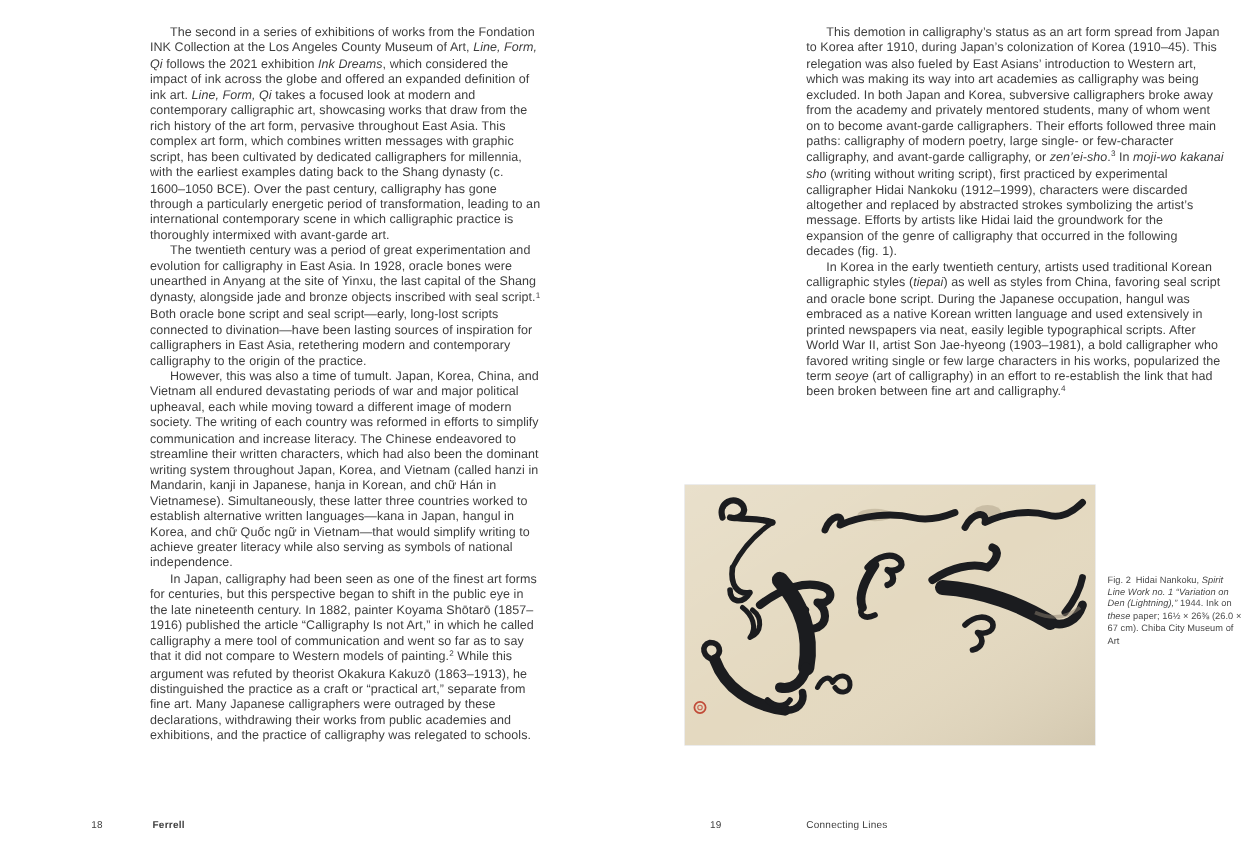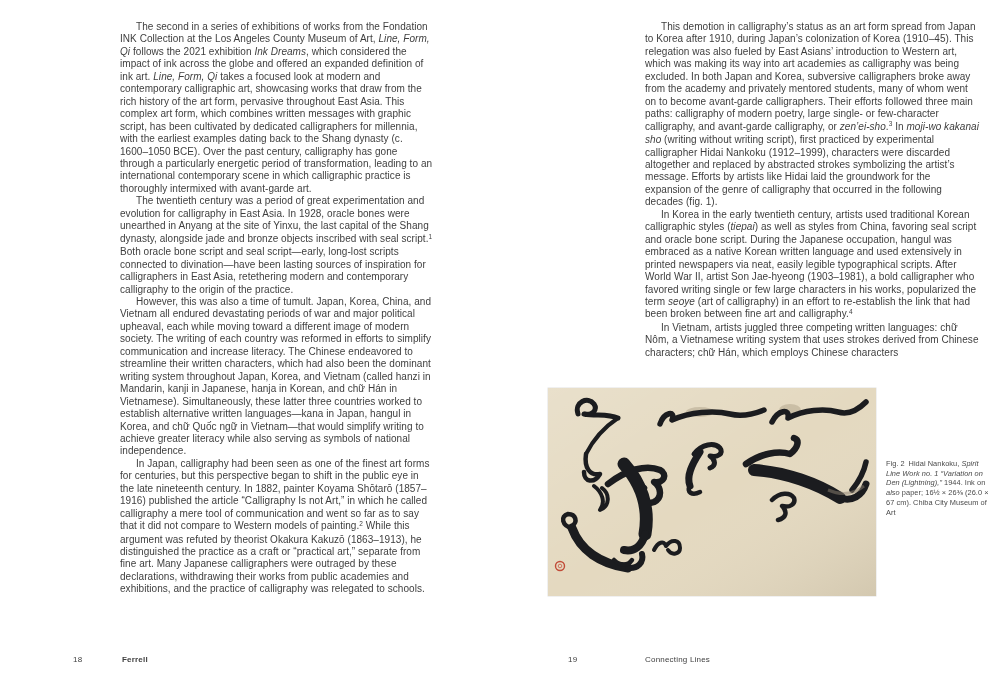--- a/index.html
+++ b/index.html
@@ -58,21 +58,20 @@
   <section class="text-col left">
       <p><span>The second in a series of exhibitions of works from the Fondation INK Collection at the Los Angeles County Museum of Art, </span><span class="i">Line, Form, Qi</span><span> follows the 2021 exhibition </span><span class="i">Ink Dreams</span><span>, which considered the impact of ink across the globe and offered an expanded definition of ink art. </span><span class="i">Line, Form, Qi</span><span> takes a focused look at modern and contemporary calligraphic art, showcasing works that draw from the rich history of the art form, pervasive throughout East Asia. This complex art form, which combines written messages with graphic script, has been cultivated by dedicated calligraphers for millennia, with the earliest examples dating back to the Shang dynasty (c. 1600–1050 BCE). Over the past century, calligraphy has gone through a particularly energetic period of transformation, leading to an international contemporary scene in which calligraphic practice is thoroughly intermixed with avant-garde art.</span></p>
       <p><span>The twentieth century was a period of great experimentation and evolution for calligraphy in East Asia. In 1928, oracle bones were unearthed in Anyang at the site of Yinxu, the last capital of the Shang dynasty, alongside jade and bronze objects inscribed with seal script.</span><span class="sup">1</span><span> Both oracle bone script and seal script—early, long-lost scripts connected to divination—have been lasting sources of inspiration for calligraphers in East Asia, retethering modern and contemporary calligraphy to the origin of the practice.</span></p>
       <p><span>However, this was also a time of tumult. Japan, Korea, China, and Vietnam all endured devastating periods of war and major political upheaval, each while moving toward a different image of modern society. The writing of each country was reformed in efforts to simplify communication and increase literacy. The Chinese endeavored to streamline their written characters, which had also been the dominant writing system throughout Japan, Korea, and Vietnam (called hanzi in Mandarin, kanji in Japanese, hanja in Korean, and chữ Hán in Vietnamese). Simultaneously, these latter three countries worked to establish alternative written languages—kana in Japan, hangul in Korea, and chữ Quốc ngữ in Vietnam—that would simplify writing to achieve greater literacy while also serving as symbols of national independence.</span></p>
       <p><span>In Japan, calligraphy had been seen as one of the finest art forms for centuries, but this perspective began to shift in the public eye in the late nineteenth century. In 1882, painter Koyama Shōtarō (1857–1916) published the article “Calligraphy Is not Art,” in which he called calligraphy a mere tool of communication and went so far as to say that it did not compare to Western models of painting.</span><span class="sup">2</span><span> While this argument was refuted by theorist Okakura Kakuzō (1863–1913), he distinguished the practice as a craft or “practical art,” separate from fine art. Many Japanese calligraphers were outraged by these declarations, withdrawing their works from public academies and exhibitions, and the practice of calligraphy was relegated to schools.</span></p>
     </section>
 
   <section class="text-col right">
       <p><span>This demotion in calligraphy’s status as an art form spread from Japan to Korea after 1910, during Japan’s colonization of Korea (1910–45). This relegation was also fueled by East Asians’ introduction to Western art, which was making its way into art academies as calligraphy was being excluded. In both Japan and Korea, subversive calligraphers broke away from the academy and privately mentored students, many of whom went on to become avant-garde calligraphers. Their efforts followed three main paths: calligraphy of modern poetry, large single- or few-character calligraphy, and avant-garde calligraphy, or </span><span class="i">zen’ei-sho</span><span>.</span><span class="sup">3</span><span> In </span><span class="i">moji-wo kakanai sho</span><span> (writing without writing script), first practiced by experimental calligrapher Hidai Nankoku (1912–1999), characters were discarded altogether and replaced by abstracted strokes symbolizing the artist’s message. Efforts by artists like Hidai laid the groundwork for the expansion of the genre of calligraphy that occurred in the following decades (fig. 1).</span></p>
       <p><span>In Korea in the early twentieth century, artists used traditional Korean calligraphic styles (</span><span class="i">tiepai</span><span>) as well as styles from China, favoring seal script and oracle bone script. During the Japanese occupation, hangul was embraced as a native Korean written language and used extensively in printed newspapers via neat, easily legible typographical scripts. After World War II, artist Son Jae-hyeong (1903–1981), a bold calligrapher who favored writing single or few large characters in his works, popularized the term </span><span class="i">seoye</span><span> (art of calligraphy) in an effort to re-establish the link that had been broken between fine art and calligraphy.</span><span class="sup">4</span></p>
-      <p><span>In Vietnam, artists juggled three competing written languages: chữ Nôm, a Vietnamese writing system that uses strokes derived from Chinese characters; chữ Hán, which employs Chinese characters</span></p>
     </section>
 
   <figure>
     <svg class="artwork" viewBox="0 0 328 208" preserveAspectRatio="none" xmlns="http://www.w3.org/2000/svg">
       <defs>
         <linearGradient id="shade" x1="0" y1="0" x2="1" y2="1">
           <stop offset="0" stop-color="#ffffff" stop-opacity="0.18"></stop>
           <stop offset="0.5" stop-color="#ffffff" stop-opacity="0"></stop>
           <stop offset="1" stop-color="#6b5f49" stop-opacity="0.14"></stop>
         </linearGradient>
@@ -115,21 +114,21 @@
         <path stroke-width="4.5" d="M66,172 C72,178 80,178 84,172"></path>
 
         <path stroke-width="4" d="M106,162 C110,154 116,152 118,158 C124,150 132,152 132,160 C132,166 124,168 120,162"></path>
       </g>
       <path d="M280,102 C294,108 306,106 316,98" stroke="#8d8272" stroke-width="3" fill="none" opacity="0.5"></path>
       <g class="seal" fill="none">
         <circle cx="12" cy="178" r="4.5" stroke-width="1.4"></circle>
         <circle cx="12" cy="178" r="1.8" stroke-width="0.9" opacity="0.8"></circle>
       </g>
     </svg>
-    <figcaption><span>Fig. 2 Hidai Nankoku, </span><span class="i">Spirit Line Work no. 1 “Variation on Den (Lightning),”</span><span> 1944. Ink on </span><span class="i">also</span><span> paper; 16½ × 26⅜ (26.0 × 67 cm). Chiba City Museum of Art</span></figcaption>
+    <figcaption><span>Fig. 2 Hidai Nankoku, </span><span class="i">Spirit Line Work no. 1 “Variation on Den (Lightning),”</span><span> 1944. Ink on </span><span class="i">these</span><span> paper; 16½ × 26⅜ (26.0 × 67 cm). Chiba City Museum of Art</span></figcaption>
   </figure>
 
   <span class="footer-item folio-left">18</span>
   <span class="footer-item running-left">Ferrell</span>
   <span class="footer-item folio-right">19</span>
   <span class="footer-item running-right">Connecting Lines</span>
 
 </main>
 
 </body></html>

